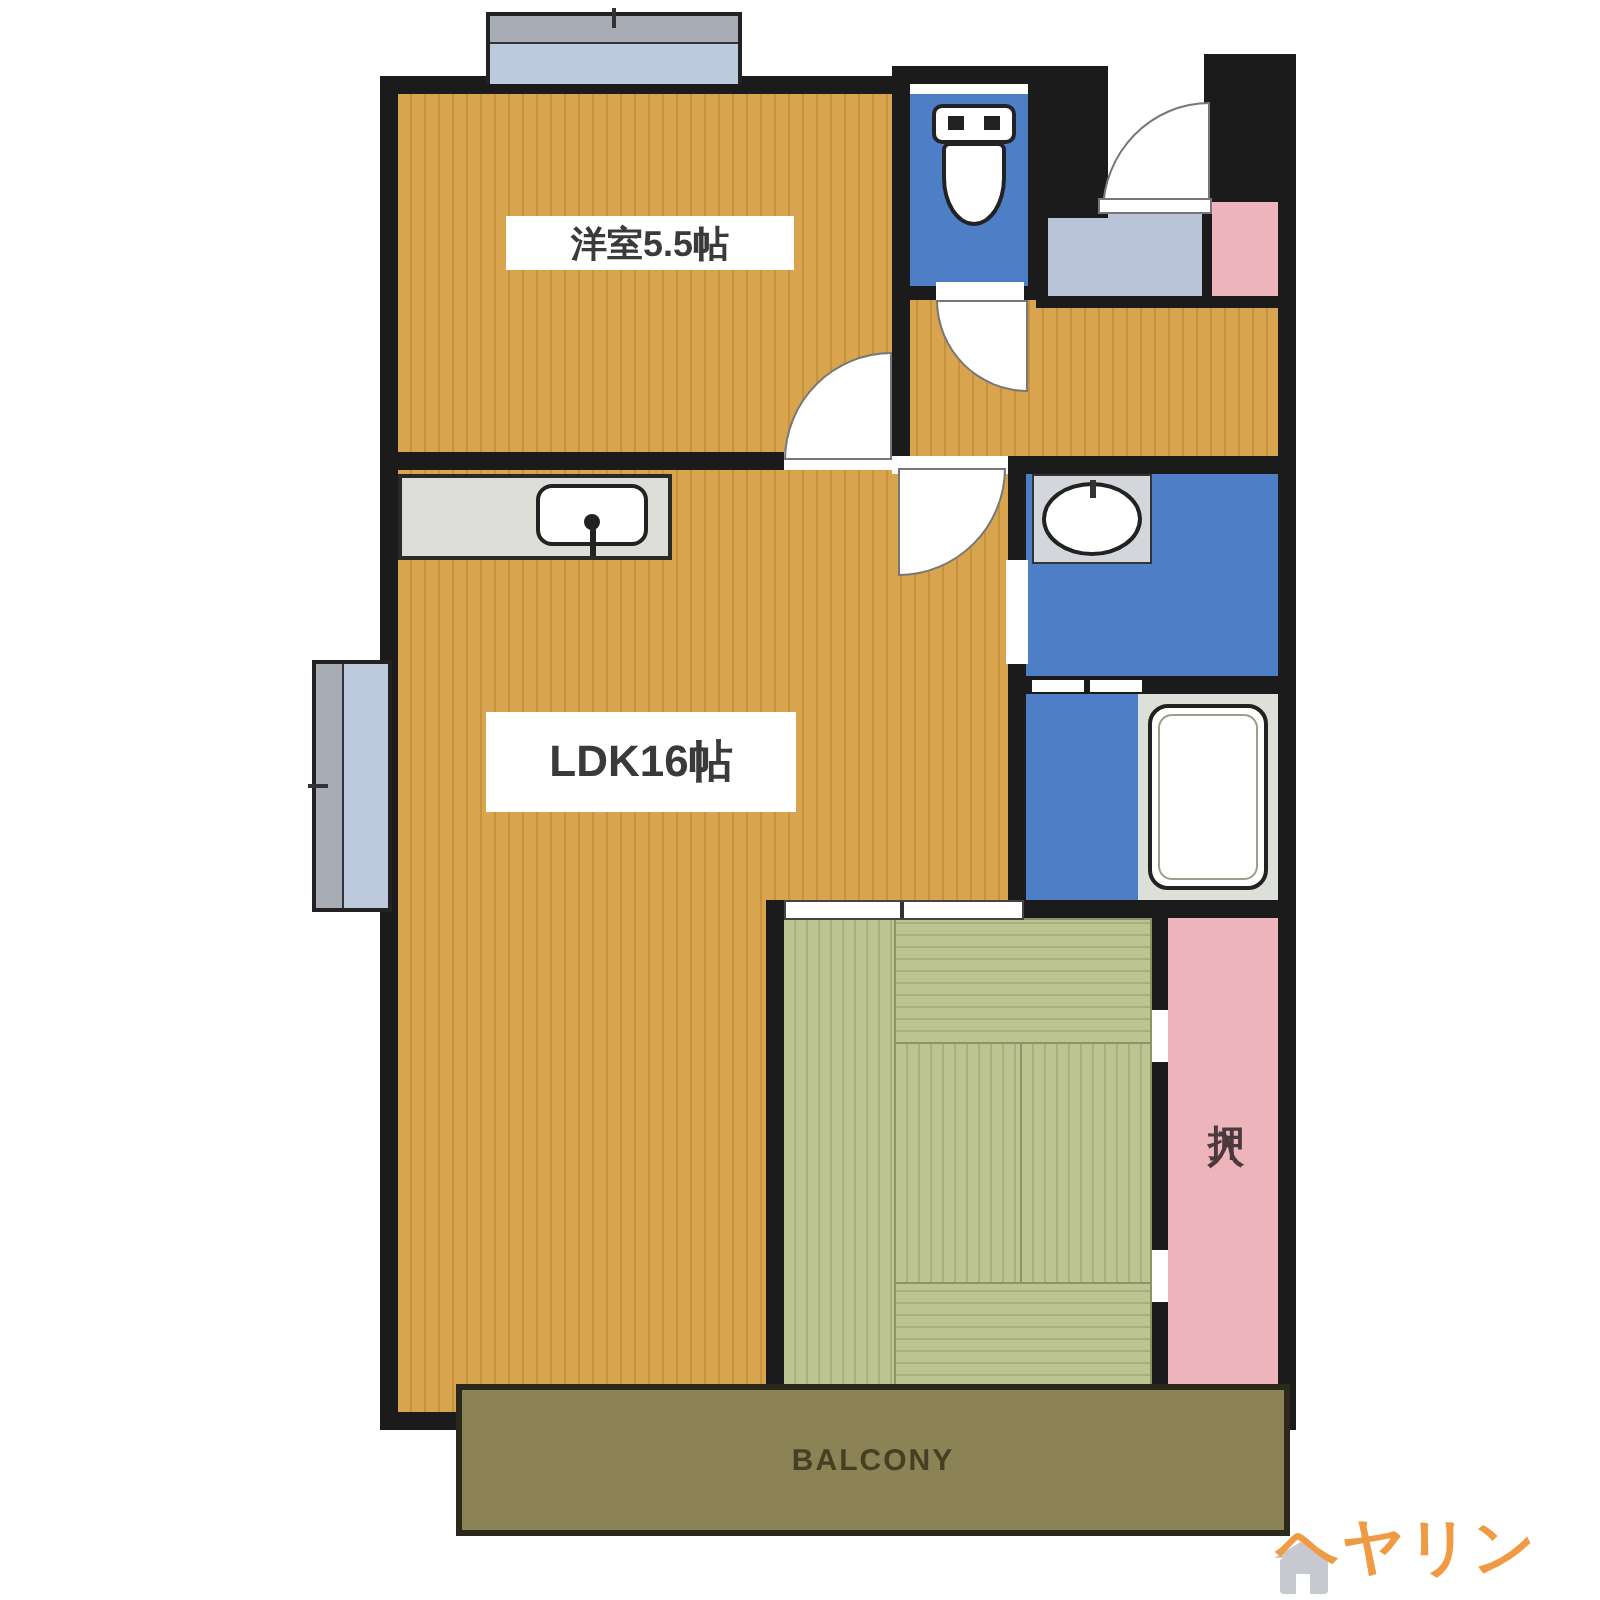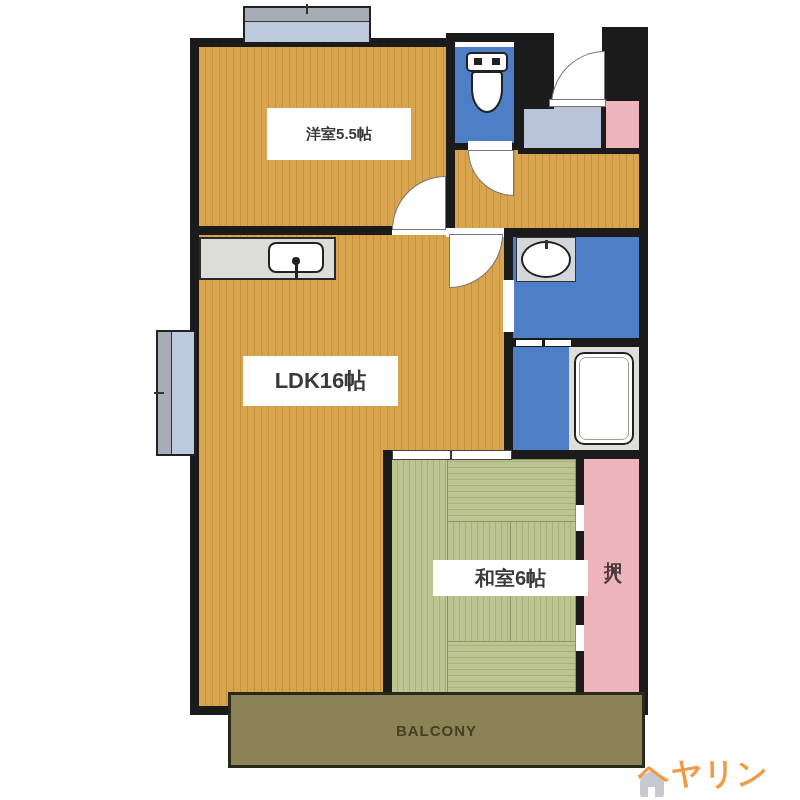--- a/index.html
+++ b/index.html
@@ -141,28 +141,25 @@
     <div class="abs fixture-white" style="left:4px;top:3px;width:50px;height:37px;border-radius:50%;"></div>
     <div class="abs tick" style="left:28px;top:2px;width:3px;height:9px;"></div>
   </div>
 
   <div class="abs" style="left:569px;top:347px;width:70px;height:103px;background:#dde0d8;">
     <div class="abs fixture-white" style="left:5px;top:5px;width:60px;height:93px;border-radius:10px;">
       <div class="abs" style="left:3px;top:3px;width:50px;height:83px;border:1px solid #9aa08f;border-radius:7px;"></div>
     </div>
   </div>
 
-  <div class="abs label-box" style="left:267px;top:108px;width:144px;height:52px;font-size:15px;">
+  <div class="abs label-box" style="left:253px;top:108px;width:144px;height:27px;font-size:18px;">
     <span>洋室5.5帖</span>
   </div>
   <div class="abs label-box" style="left:243px;top:356px;width:155px;height:50px;font-size:22px;">
     <span>LDK16帖</span>
-  </div>
-  <div class="abs label-box" style="left:433px;top:560px;width:155px;height:36px;font-size:20px;">
-    <span>和室6帖</span>
   </div>
   <div class="abs v-text" style="left:599px;top:548px;width:26px;height:90px;">
     <span>押入</span>
   </div>
 
   <div class="abs balcony" style="left:228px;top:692px;width:417px;height:76px;">
     <span>BALCONY</span>
   </div>
 
   <div class="abs" style="left:636px;top:745px;width:162px;height:52px;">

